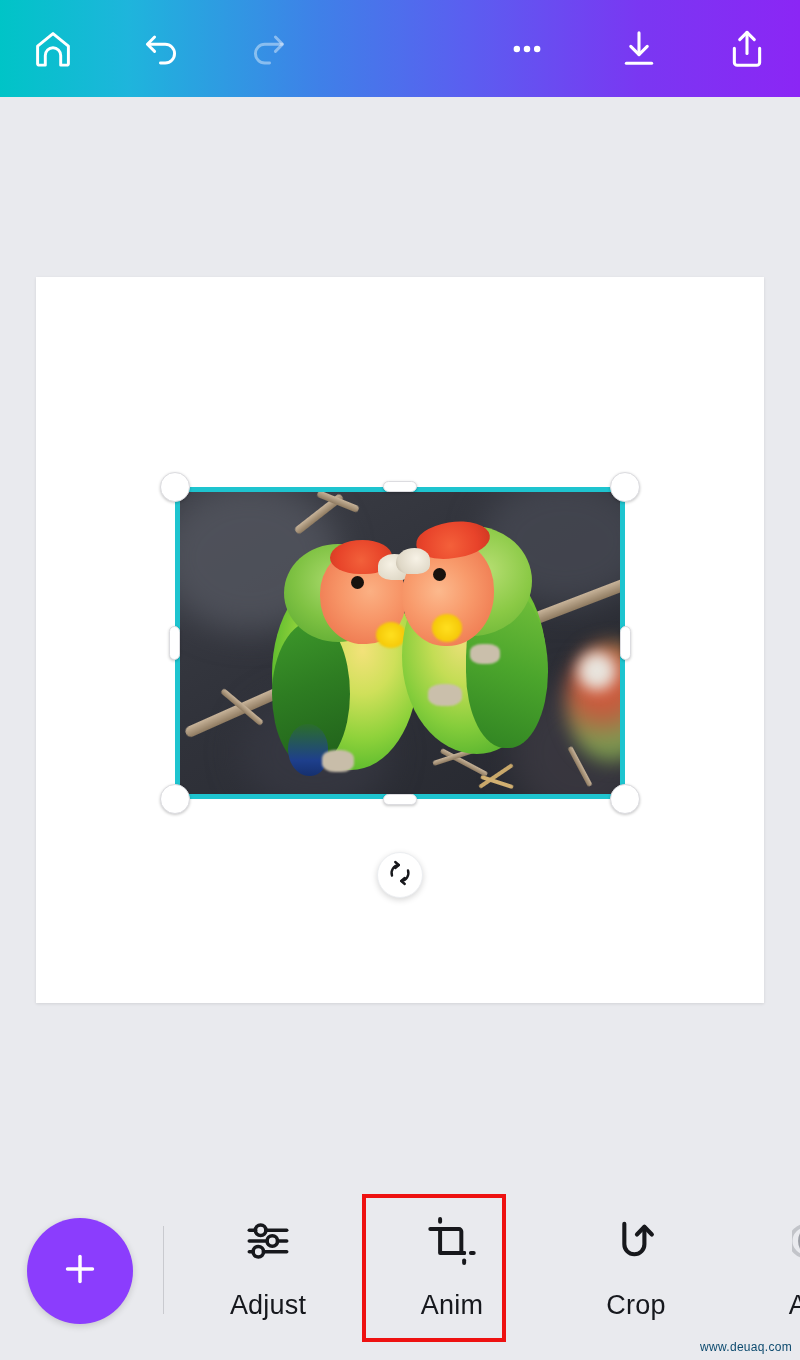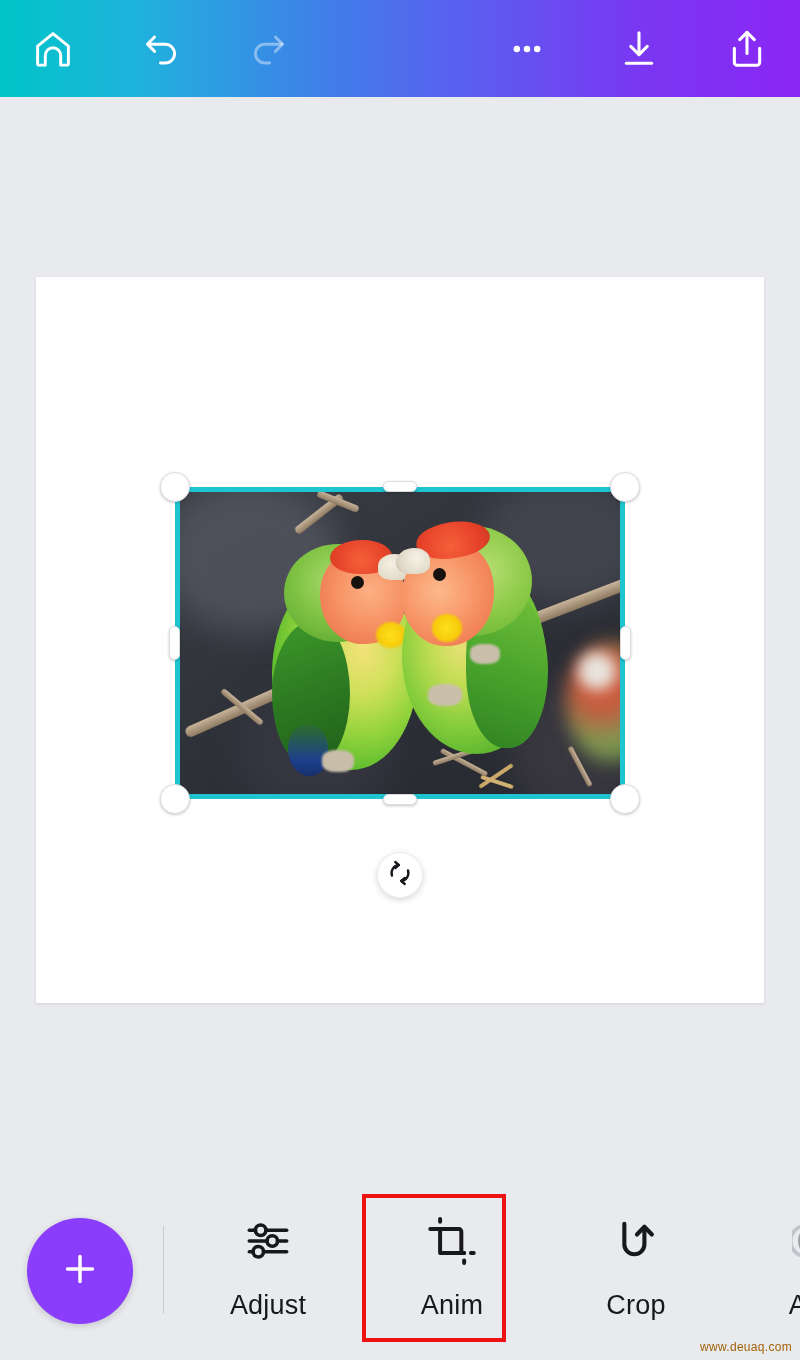--- a/index.html
+++ b/index.html
@@ -131,21 +131,21 @@
     white-space:nowrap;
   }
   .hl-box {
     position:absolute; left:362px; top:1194px;
     width:144px; height:148px;
     border:4px solid #ee1111;
     pointer-events:none;
   }
   .watermark {
     position:absolute; right:8px; bottom:6px;
-    font-size:12px; color:#a16207; letter-spacing:.3px;
+    font-size:12px; color:#0c4a6e; letter-spacing:.3px;
   }
 </style>
 </head>
 <body>
 
 <div class="app">
 
   <div class="topbar">
 
     <div class="tb-btn" style="margin-left:22px;">

